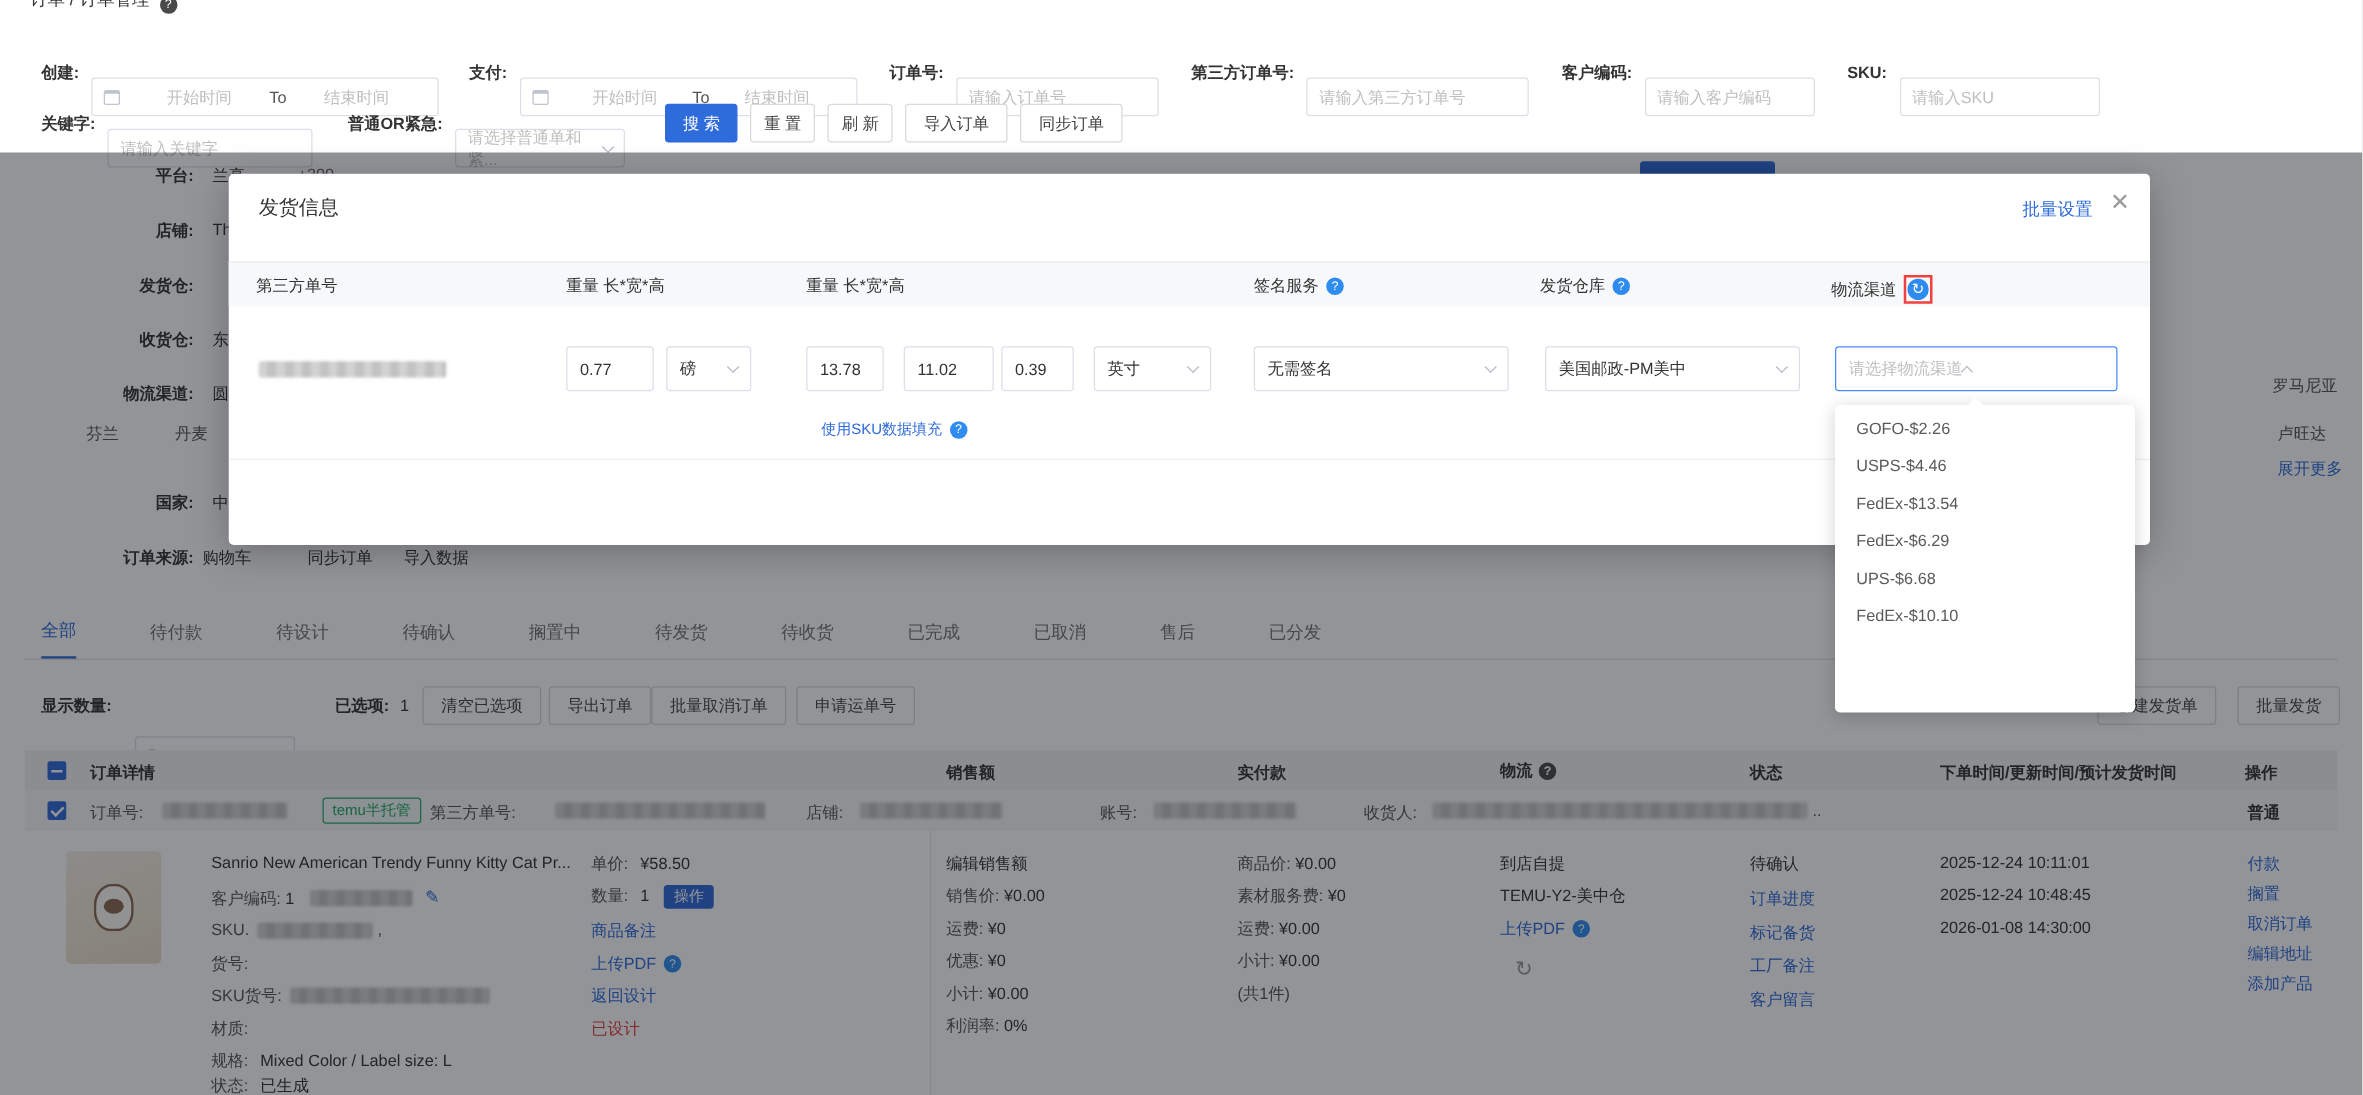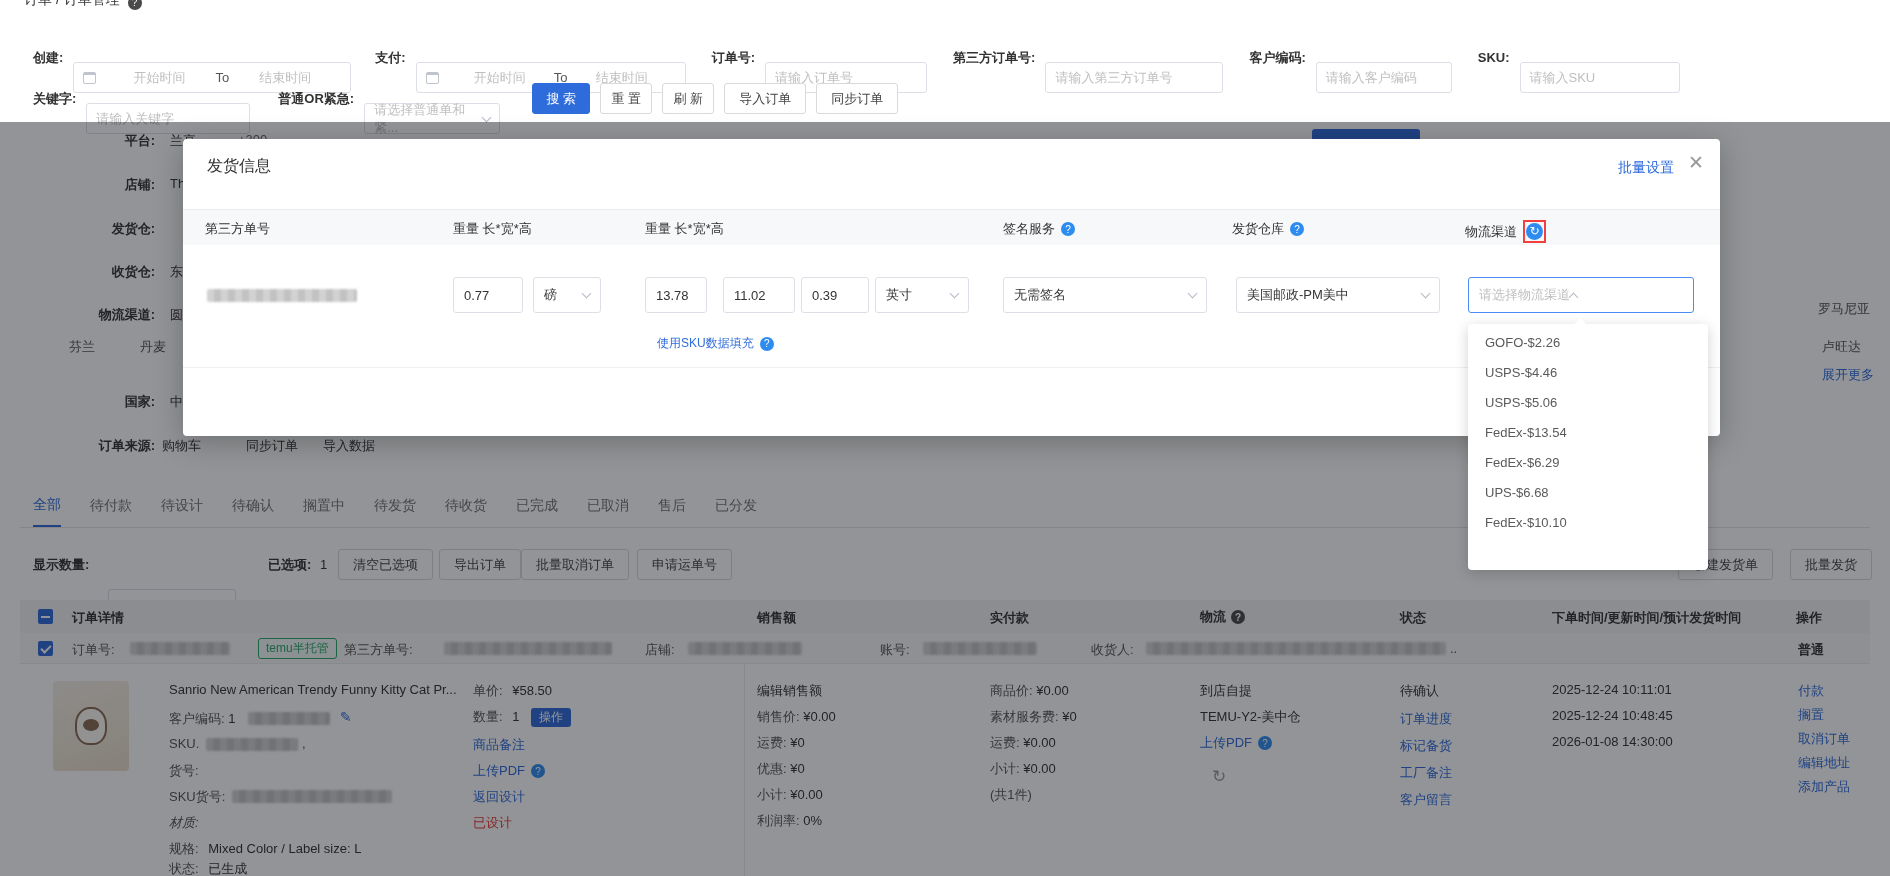--- a/index.html
+++ b/index.html
@@ -126,21 +126,21 @@
     <div class="t lnk" style="left:1822px; top:366px;">展开更多</div>
 
     <div class="t b" style="left:20px; top:393px; width:135px; text-align:right;">国家:</div>
     <div class="t" style="left:170px; top:393px;">中国</div>
 
     <div class="t b" style="left:20px; top:437px; width:135px; text-align:right;">订单来源:</div>
     <div class="t" style="left:162px; top:437px;">购物车</div>
     <div class="t" style="left:246px; top:437px;">同步订单</div>
     <div class="t" style="left:323px; top:437px;">导入数据</div>
 
-    <div class="flex" style="position:absolute; left:33px; top:496px; gap:29px; border-bottom:0;justify-content:space-between;">
+    <div class="flex" style="position:absolute; left:33px; top:496px; gap:59px; border-bottom:0;justify-content:space-between;">
       <span class="tab active">全部</span>
       <span class="tab">待付款</span>
       <span class="tab">待设计</span>
       <span class="tab">待确认</span>
       <span class="tab">搁置中</span>
       <span class="tab">待发货</span>
       <span class="tab">待收货</span>
       <span class="tab">已完成</span>
       <span class="tab">已取消</span>
       <span class="tab">售后</span>
@@ -207,21 +207,21 @@
       <span style="color:#333;">1</span>
     </div>
     <span class="rd" style="position:absolute; left:248px; top:712px; width:82px;"></span>
     <span class="t lnk" style="left:340px; top:709px; font-size:14px;">✎</span>
     <div class="t" style="left:169px; top:736px; color:#555;">SKU.</div>
     <span class="rd" style="position:absolute; left:206px; top:738px; width:92px;"></span>
     <div class="t" style="left:302px; top:736px; color:#555;">,</div>
     <div class="t" style="left:169px; top:762px; color:#555;">货号:</div>
     <div class="t" style="left:169px; top:788px; color:#555;">SKU货号:</div>
     <span class="rd" style="position:absolute; left:232px; top:790px; width:160px;"></span>
-    <div class="t" style="left:169px; top:814px; color:#555;font-style:italic;">材质:</div>
+    <div class="t" style="left:169px; top:814px; color:#555;">材质:</div>
     <div class="t" style="left:169px; top:840px; color:#555;">
       <span>规格:</span>
       <span style="color:#333; margin-left:6px;">Mixed Color / Label size: L</span>
     </div>
     <div class="t" style="left:169px; top:860px; color:#555;">
       <span>状态:</span>
       <span style="color:#333; margin-left:6px;">已生成</span>
     </div>
 
     <div class="t" style="left:473px; top:682px; color:#555;">
@@ -321,21 +321,21 @@
       <span>磅</span>
       <span class="chev"></span>
     </div>
 
     <div class="minput" style="left:462px; top:138px; width:62px;">
       <span>13.78</span>
     </div>
     <div class="minput" style="left:540px; top:138px; width:72px;">
       <span>11.02</span>
     </div>
-    <div class="minput" style="left:618px; top:138px; width:68px;">
+    <div class="minput" style="left:618px; top:138px; width:58px;">
       <span>0.39</span>
     </div>
     <div class="minput" style="left:692px; top:138px; width:94px; justify-content:space-between;">
       <span>英寸</span>
       <span class="chev"></span>
     </div>
     <div class="flex" style="position:absolute; left:474px; top:196px; gap:6px;">
       <span class="lnk" style="font-size:12px;">使用SKU数据填充</span>
       <span class="qi">?</span>
     </div>
@@ -355,20 +355,19 @@
       <span class="chev up"></span>
     </div>
 
     <div style="position:absolute; left:0; top:228px; width:1537px; height:1px; background:#efefef;"></div>
   </div>
 
   <div class="dropdown">
     <div class="notch"></div>
     <div class="dd-item">GOFO-$2.26</div>
     <div class="dd-item">USPS-$4.46</div>
-    <div class="dd-item">USPS-$5.06</div>
     <div class="dd-item">FedEx-$13.54</div>
     <div class="dd-item">FedEx-$6.29</div>
     <div class="dd-item">UPS-$6.68</div>
     <div class="dd-item">FedEx-$10.10</div>
   </div>
 
 </div>
 
 </body></html>

